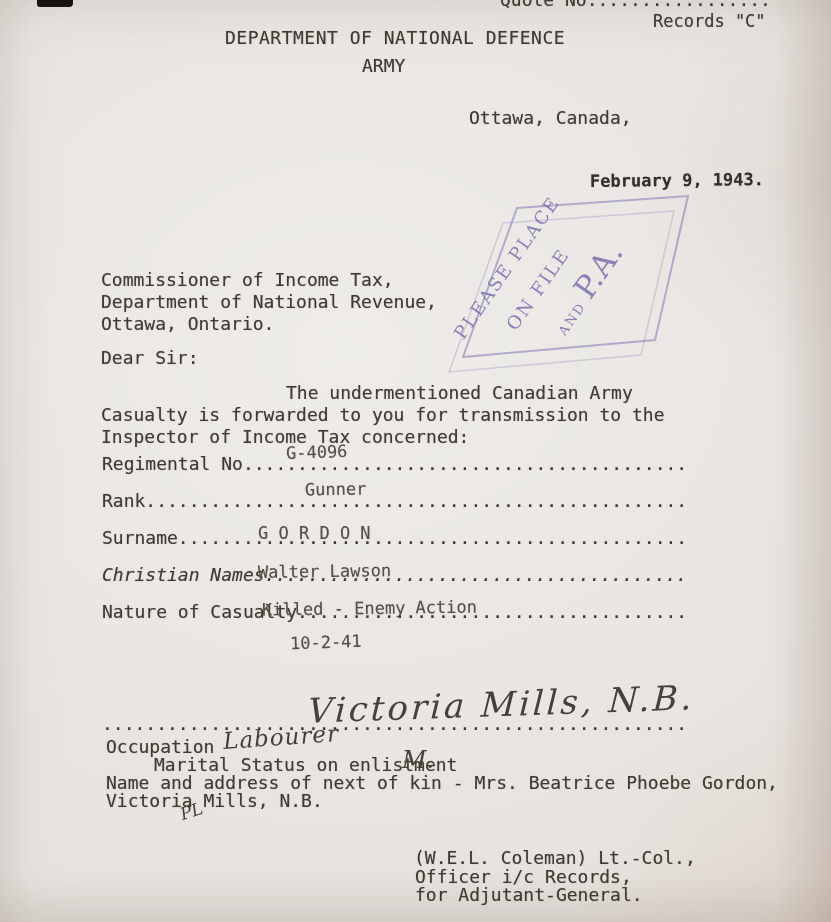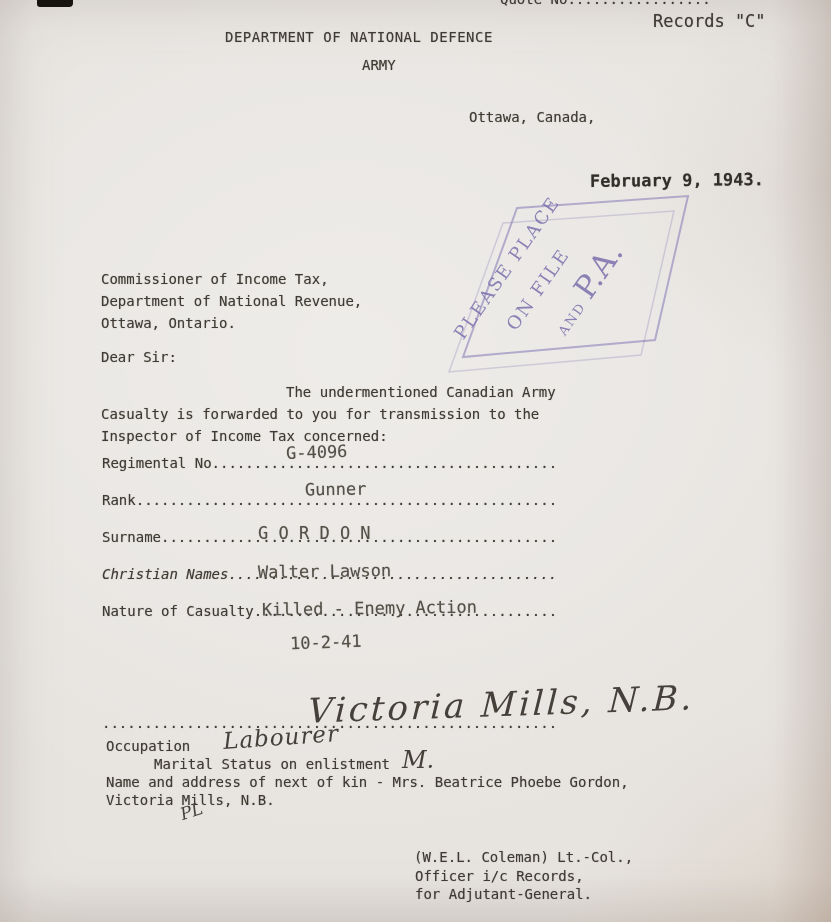--- a/index.html
+++ b/index.html
@@ -13,21 +13,21 @@
       radial-gradient(ellipse 35% 30% at 100% 20%, rgba(170,150,135,0.14), rgba(170,150,135,0) 70%),
       linear-gradient(to right, rgba(120,100,90,0.07), rgba(0,0,0,0) 4%, rgba(0,0,0,0) 93%, rgba(135,105,95,0.18)),
       linear-gradient(to bottom, rgba(120,100,90,0.05), rgba(0,0,0,0) 3%, rgba(0,0,0,0) 95%, rgba(130,110,95,0.12)),
       #e7e4e0;
     box-shadow: inset 0 0 70px rgba(120,105,90,0.14);
     font-family:"DejaVu Sans Mono", monospace;
   }
   .typed {
     position:absolute;
     font-family:"DejaVu Sans Mono", monospace;
-    font-size:14px; line-height:19px;
+    font-size:18px; line-height:19px;
     color:#3f3a33;
     white-space:pre;
     text-shadow:0 0 1px rgba(63,58,51,0.45);
   }
   .bold { font-weight:bold; color:#322e29; }
   .value {
     position:absolute;
     font-family:"DejaVu Sans Mono", monospace;
     font-size:17px; line-height:18px;
     color:#545048;

